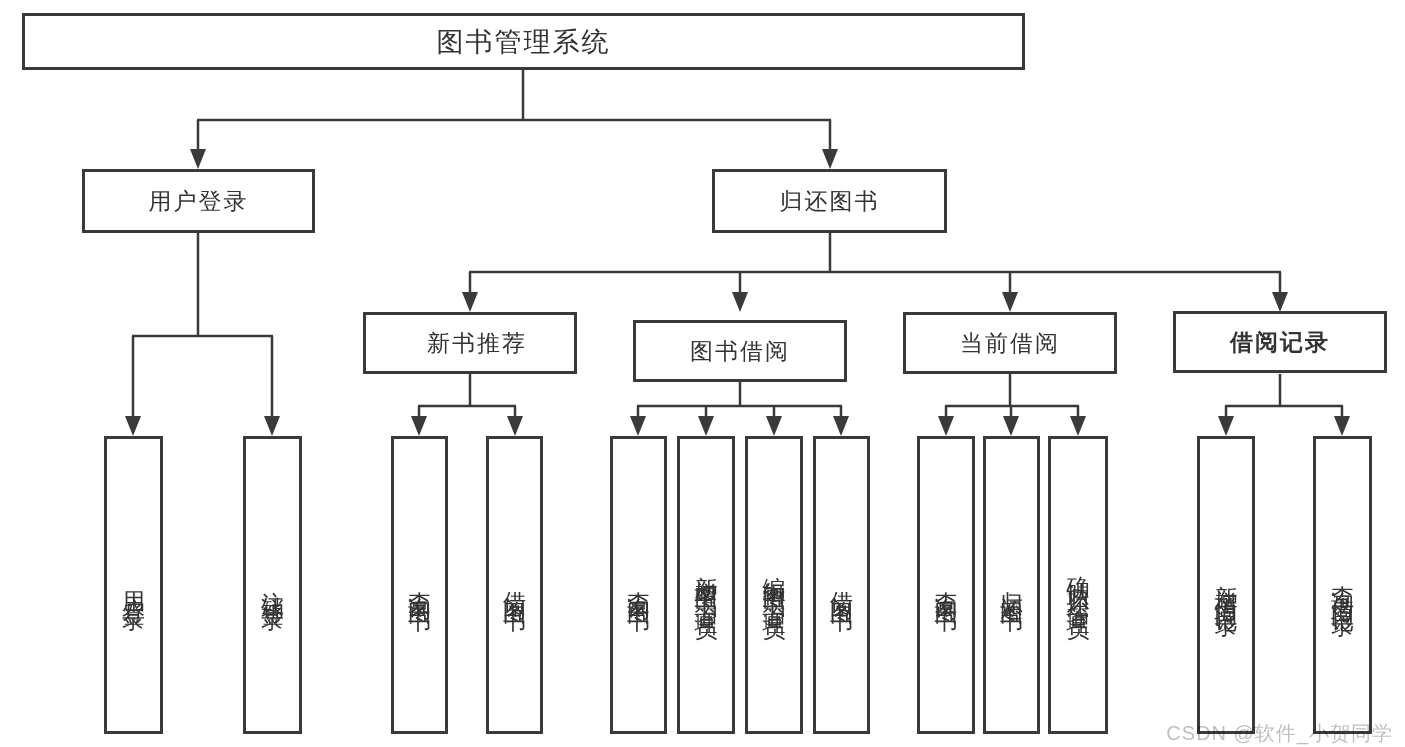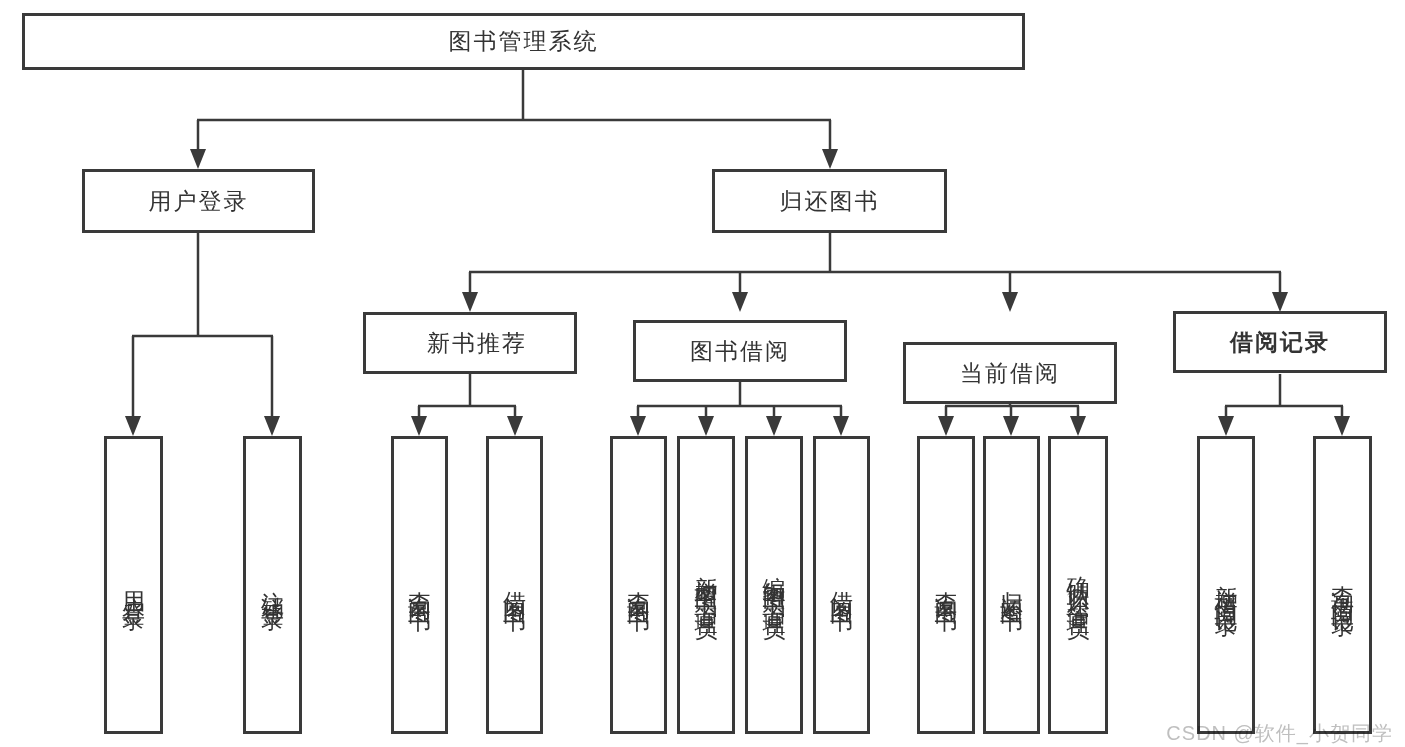--- a/index.html
+++ b/index.html
@@ -17,21 +17,21 @@
   .node {
     position:absolute;
     background:#ffffff;
     border:3px solid #3a3a3a;
     color:#333333;
     display:flex;
     align-items:center;
     justify-content:center;
   }
   .h  { font-size:23px; letter-spacing:2px; }
-  .root { font-size:23px; letter-spacing:2px; }
+  .root { font-size:27px; letter-spacing:2px; }
   .v {
     writing-mode:vertical-rl;
     text-orientation:mixed;
     font-size:23px;
     letter-spacing:6px;
     line-height:1;
   }
   .watermark {
     position:absolute;
     right:12px;
@@ -125,21 +125,21 @@
     </g>
   </svg>
 
   <div class="node root" style="left:22px; top:13px; width:1003px; height:57px;">图书管理系统</div>
 
   <div class="node h" style="left:82px; top:169px; width:233px; height:64px;">用户登录</div>
   <div class="node h" style="left:712px; top:169px; width:235px; height:64px;">归还图书</div>
 
   <div class="node h" style="left:363px; top:312px; width:214px; height:62px;padding-left:14px;">新书推荐</div>
   <div class="node h" style="left:633px; top:320px; width:214px; height:62px;">图书借阅</div>
-  <div class="node h" style="left:903px; top:312px; width:214px; height:62px;margin-top:30px;">当前借阅</div>
+  <div class="node h" style="left:903px; top:312px; width:214px; height:62px;">当前借阅</div>
   <div class="node h" style="left:1173px; top:311px; width:214px; height:62px;font-weight:bold;">借阅记录</div>
 
   <div class="node v" style="left:104px; top:436px; width:59px; height:298px;">用户登录</div>
   <div class="node v" style="left:243px; top:436px; width:59px; height:298px;">注销登录</div>
 
   <div class="node v" style="left:391px; top:436px; width:57px; height:298px;">查询图书</div>
   <div class="node v" style="left:486px; top:436px; width:57px; height:298px;">借阅图书</div>
 
   <div class="node v" style="left:610px; top:436px; width:57px; height:298px;">查询图书</div>
   <div class="node v" style="left:677px; top:436px; width:58px; height:298px;">新增图书（管理员）</div>

